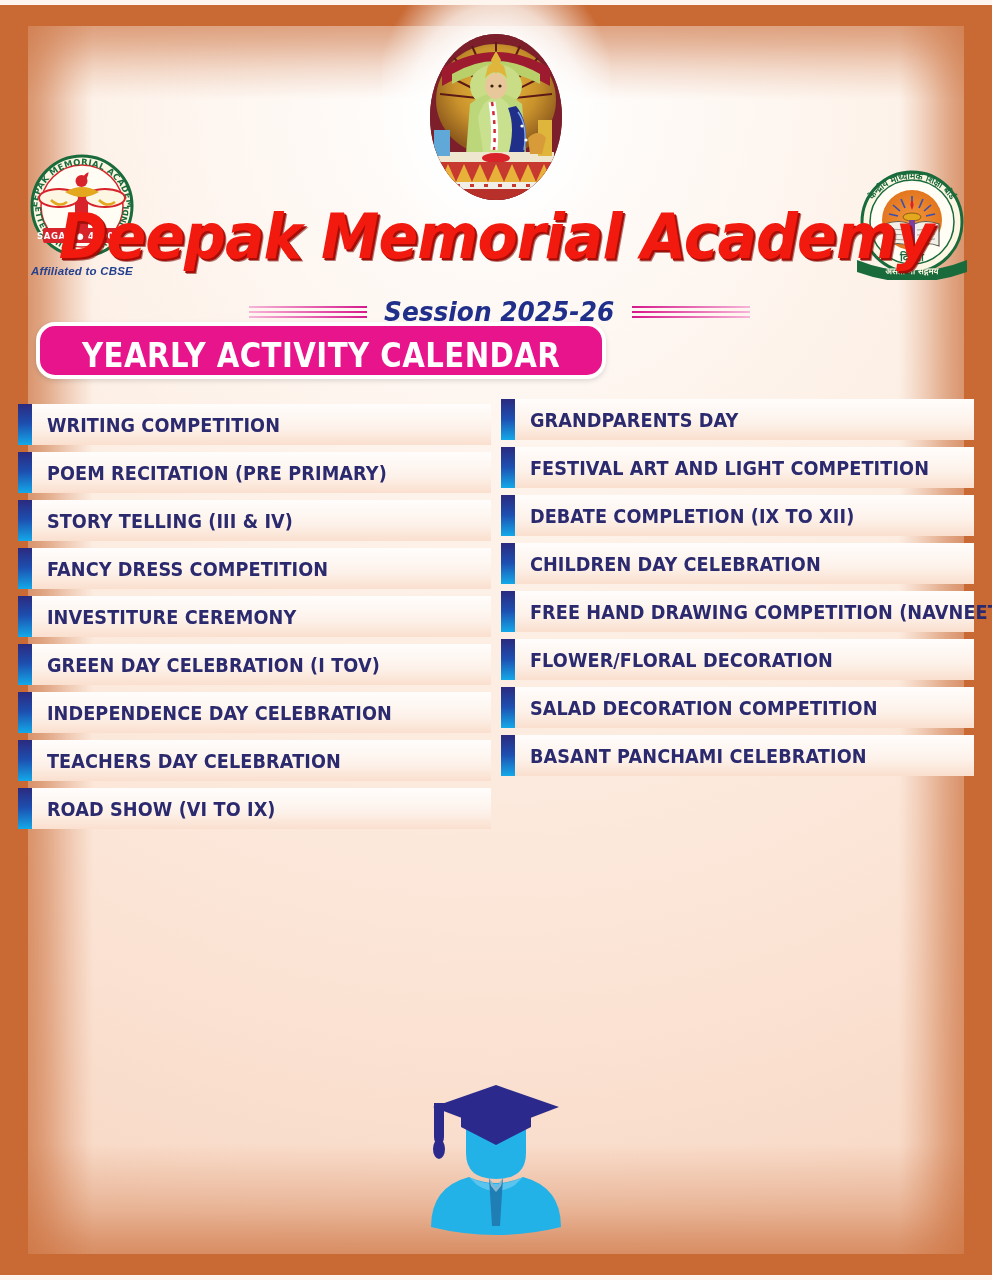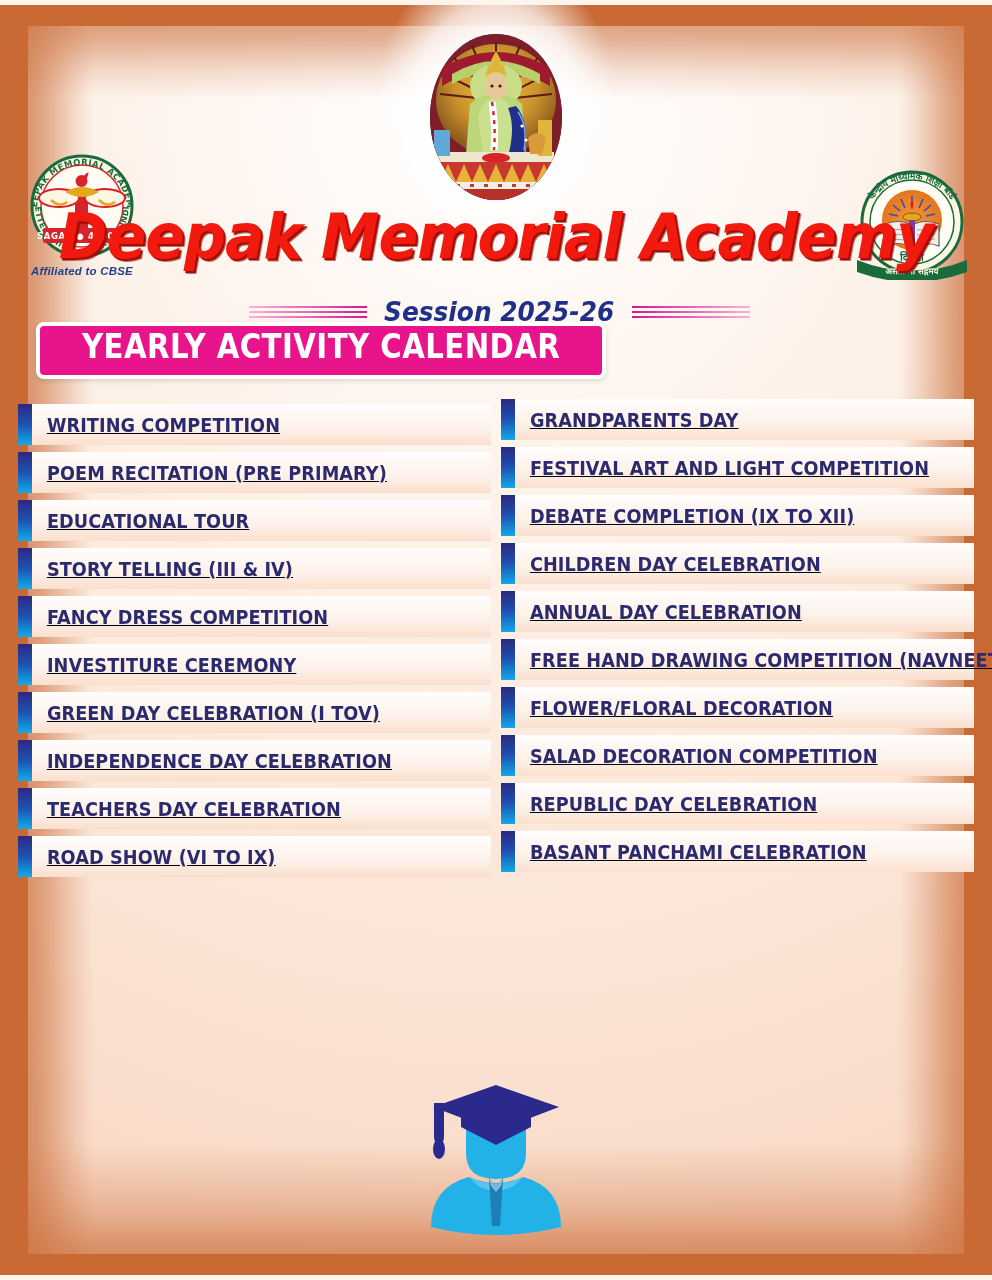--- a/index.html
+++ b/index.html
@@ -166,26 +166,26 @@
     white-space: nowrap;
   }
 
   
   .banner {
     position: absolute;
     left: 36px;
     top: 322px;
     width: 570px;
     height: 57px;
-    border-radius: 8px;
+    border-radius: 19px;
     background: #e8148c;
     border: 4px solid #ffffff;
     box-sizing: border-box;
     display: flex;
-    align-items: flex-start;
+    align-items: flex-end;
     justify-content: center;
     box-shadow: 0 2px 5px rgba(0,0,0,0.13);
   }
   .banner-text {
     color: #ffffff;
     font-family: "DejaVu Sans", sans-serif;
     font-weight: bold;
     font-size: 34px;
     letter-spacing: 0.5px;
     transform: scaleX(0.86);
@@ -204,21 +204,20 @@
   .col { flex: 1 1 0; min-width: 0; }
   .col.right { margin-top: -5px; }
 
   .row {
     position: relative;
     height: 41px;
     margin-bottom: 7px;
     display: flex;
     align-items: center;
     background: linear-gradient(to bottom, #fffdfc 0%, #fdf2ea 58%, #fadfce 100%);
-    text-decoration: underline;
   }
   .tab {
     width: 14px;
     height: 41px;
     flex: 0 0 14px;
     background: linear-gradient(to bottom, #2b2a7e 0%, #1d4fb0 48%, #14a9e8 100%);
   }
   .row-label {
     padding-left: 16px;
     font-family: "DejaVu Sans", sans-serif;
@@ -423,24 +422,20 @@
           <div class="row">
             <span class="tab"></span>
             <span class="row-label">WRITING COMPETITION</span>
           </div>
           <div class="row">
             <span class="tab"></span>
             <span class="row-label">POEM RECITATION (PRE PRIMARY)</span>
           </div>
           <div class="row">
             <span class="tab"></span>
-            <span class="row-label">EDUCATIONAL TOUR</span>
-          </div>
-          <div class="row">
-            <span class="tab"></span>
             <span class="row-label">STORY TELLING (III &amp; IV)</span>
           </div>
           <div class="row">
             <span class="tab"></span>
             <span class="row-label">FANCY DRESS COMPETITION</span>
           </div>
           <div class="row">
             <span class="tab"></span>
             <span class="row-label">INVESTITURE CEREMONY</span>
           </div>
@@ -473,37 +468,29 @@
           <div class="row">
             <span class="tab"></span>
             <span class="row-label">DEBATE COMPLETION (IX TO XII)</span>
           </div>
           <div class="row">
             <span class="tab"></span>
             <span class="row-label">CHILDREN DAY CELEBRATION</span>
           </div>
           <div class="row">
             <span class="tab"></span>
-            <span class="row-label">ANNUAL DAY CELEBRATION</span>
-          </div>
-          <div class="row">
-            <span class="tab"></span>
             <span class="row-label">FREE HAND DRAWING COMPETITION (NAVNEET)</span>
           </div>
           <div class="row">
             <span class="tab"></span>
             <span class="row-label">FLOWER/FLORAL DECORATION</span>
           </div>
           <div class="row">
             <span class="tab"></span>
             <span class="row-label">SALAD DECORATION COMPETITION</span>
-          </div>
-          <div class="row">
-            <span class="tab"></span>
-            <span class="row-label">REPUBLIC DAY CELEBRATION</span>
           </div>
           <div class="row">
             <span class="tab"></span>
             <span class="row-label">BASANT PANCHAMI CELEBRATION</span>
           </div>
         </div>
     </div>
 
     <div class="grad">
       <svg width="170" height="165" viewBox="0 0 170 165">

